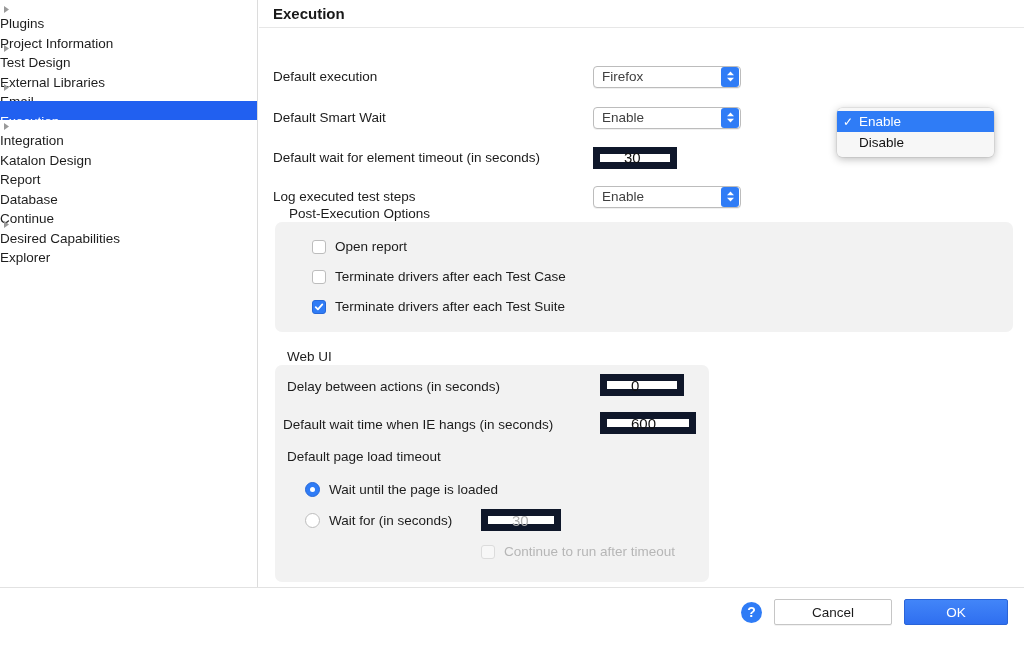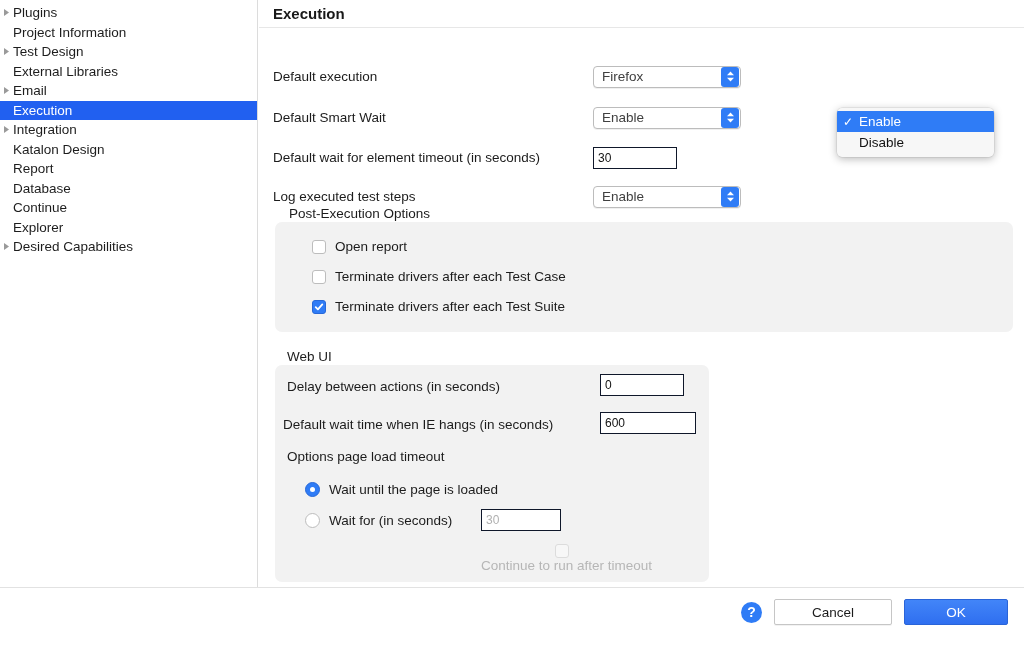--- a/index.html
+++ b/index.html
@@ -45,25 +45,26 @@
   #sidebar {
     position: absolute; left: 0; top: 0;
     width: 258px; height: 587px;
     background: #ffffff;
     border-right: 1px solid #dcdcdc;
     padding-top: 3px;
   }
   .nav-item {
     position: relative;
     height: 19.5px;
-    display: flex; align-items: center;
+    display: flex; 
     padding-left: 0;
     font-size: 13.5px;
     color: #1d1d1d;
     white-space: nowrap;
+    flex-direction: column;
   }
   .nav-item .tri {
     width: 13px; flex: 0 0 13px;
     display: inline-block;
   }
   .nav-item .tri svg { display: block; }
   .nav-item .nav-label { margin-left: 0px; }
   .nav-item.selected {
     background: #2160f0;
     color: #ffffff;
@@ -113,23 +114,23 @@
     background: #2f7cf6;
     border-radius: 3px;
     display: flex; align-items: center; justify-content: center;
   }
 
   
   .tinput {
     position: absolute;
     height: 22px;
     background: #ffffff;
-    border: 1px solid #0f172a;
-    font-size: 12px; color: #111;
-    padding-left: 4px;
+    border: 7px solid #0f172a;
+    font-size: 15px; color: #111;
+    padding-left: 24px;
     display: flex; align-items: center;
     white-space: nowrap;
   }
   .tinput.placeholder { color: #b0b0b0; }
 
   
   .group-title {
     position: absolute;
     font-size: 13.5px; color: #1c1c1c;
   }
@@ -150,21 +151,21 @@
     border-radius: 3px;
     background: #ffffff;
     border: 1px solid #bdbdbd;
     margin-right: 9px;
     display: flex; align-items: center; justify-content: center;
   }
   .cbox.checked {
     background: #2f7cf6; border-color: #2768d8;
   }
   .cbox.disabled { border-color: #dcdcdc; background: #f7f7f7; }
-  .check-row.disabled { color: #b6b6b6; flex-direction: column; }
+  .check-row.disabled { color: #b6b6b6; }
 
   .radio-row {
     position: absolute;
     display: flex; align-items: center;
     font-size: 13.5px; color: #1c1c1c;
     white-space: nowrap;
   }
   .rbtn {
     width: 15px; height: 15px; flex: 0 0 15px;
     border-radius: 50%;
@@ -315,31 +316,31 @@
         <span class="tri"></span>
         <span class="nav-label">Database</span>
       </div>
 
       <div class="nav-item">
         <span class="tri"></span>
         <span class="nav-label">Continue</span>
       </div>
 
       <div class="nav-item">
-        <span class="tri"></span>
-        <span class="nav-label">Explorer</span>
-      </div>
-
-      <div class="nav-item">
         <span class="tri">
             <svg width="13" height="13" viewBox="0 0 13 13">
               <polygon points="4,3 9,6.5 4,10" fill="#9a9a9a"></polygon>
             </svg>
           </span>
         <span class="nav-label">Desired Capabilities</span>
+      </div>
+
+      <div class="nav-item">
+        <span class="tri"></span>
+        <span class="nav-label">Explorer</span>
       </div>
 
     </div>
 
     <div id="content">
 
       <div id="content-header">Execution</div>
 
       <div class="form-area" style="position: absolute; left: 0px; top: 28px; width: 765px; height: 190px;">
 
@@ -413,21 +414,21 @@
 
       <div class="group-title" style="left:28px; top:349px;">Web UI</div>
       <div class="group-box" style="left:16px; top:365px; width:434px; height:217px;"></div>
 
       <div class="flabel" style="position:absolute; left:28px; top:379px;">Delay between actions (in seconds)</div>
       <div class="tinput" style="left:341px; top:374px; width:84px;">0</div>
 
       <div class="flabel" style="position:absolute; left:24px; top:417px;">Default wait time when IE hangs (in seconds)</div>
       <div class="tinput" style="left:341px; top:412px; width:96px;">600</div>
 
-      <div class="flabel" style="position:absolute; left:28px; top:449px;">Options page load timeout</div>
+      <div class="flabel" style="position:absolute; left:28px; top:449px;">Default page load timeout</div>
 
       <div class="radio-row" style="left:46px; top:482px;">
         <span class="rbtn selected">
             <span class="dot"></span>
           </span>
         <span>Wait until the page is loaded</span>
       </div>
 
       <div class="radio-row" style="left:46px; top:513px;">
         <span class="rbtn"></span>

